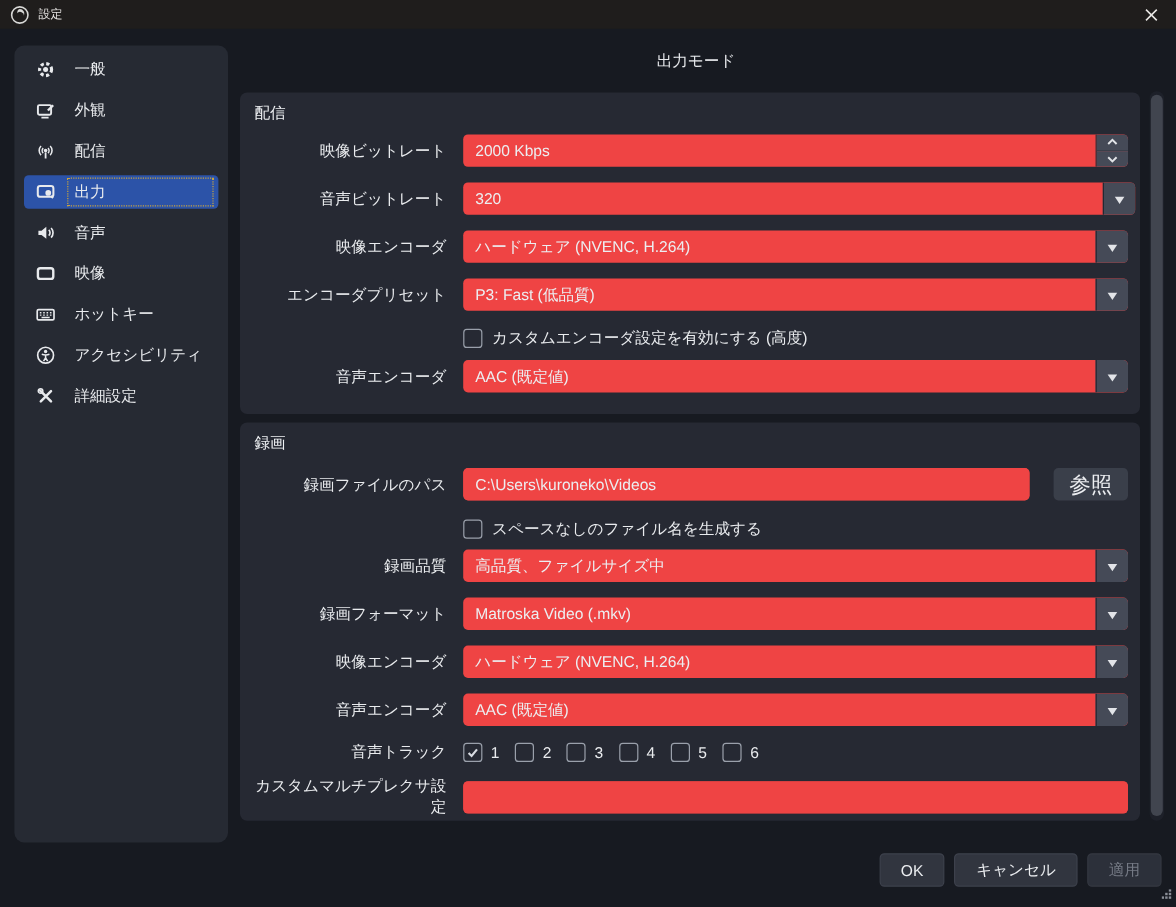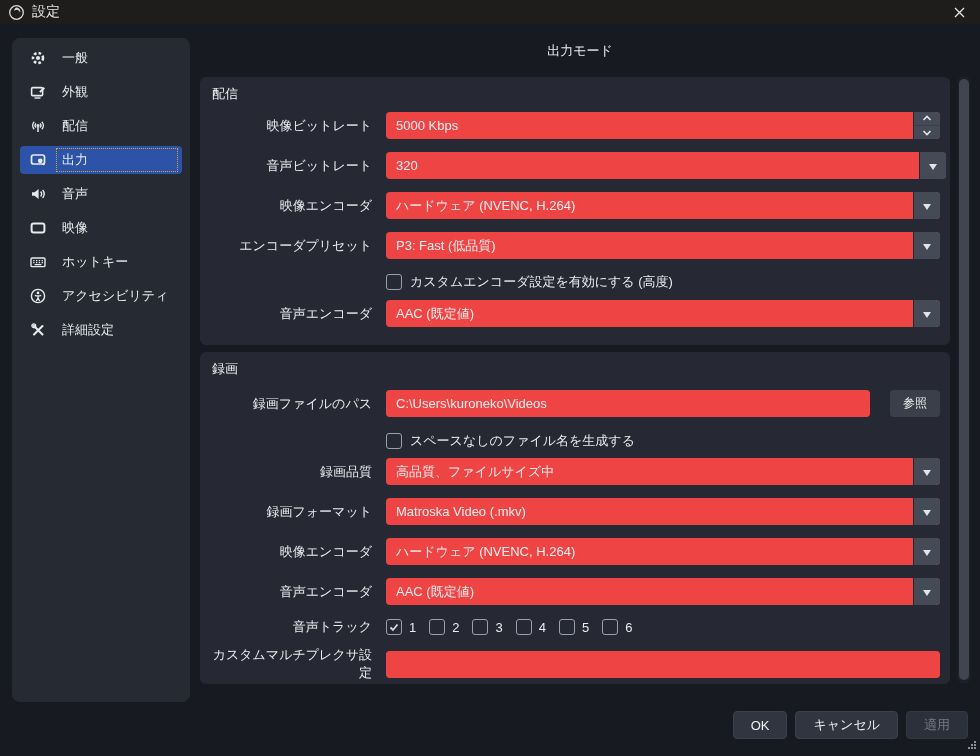--- a/index.html
+++ b/index.html
@@ -3,21 +3,21 @@
 <meta charset="utf-8">
 <style>
   * { margin:0; padding:0; box-sizing:border-box; }
   html,body { background:#0d0f13; }
   body { font-family:"Liberation Sans","DejaVu Sans",sans-serif; font-size:13px; color:#e9ebee; }
   .window { position:relative; width:980px; height:756px; background:#171a21; overflow:hidden; }
 
   
   .titlebar { position:absolute; left:0; top:0; width:100%; height:24px; background:#1f1d1c;
               display:flex; align-items:center; padding-left:8px; gap:7px; }
-  .titlebar .ttl { font-size:14px; color:#e6e4e2; }
+  .titlebar .ttl { font-size:10px; color:#e6e4e2; }
   .closebtn { position:absolute; right:0; top:0; width:42px; height:24px; display:flex;
               align-items:center; justify-content:center; cursor:pointer; }
 
   
   .sidebar { position:absolute; left:12px; top:38px; width:178px; height:664px;
              background:#262a33; border-radius:8px; padding:6px 8px; }
   .sitem { display:flex; align-items:center; height:28px; margin-bottom:6px; padding:0 4px 0 10px;
            border-radius:4px; gap:10px; cursor:pointer; }
   .sitem .sicon { width:16px; height:16px; display:flex; align-items:center; justify-content:center; flex:0 0 16px; }
   .sitem .slabel { flex:1; padding:3px 5px; border:1px dotted transparent; line-height:16px; }
@@ -48,21 +48,21 @@
   .cb { width:16px; height:16px; border:1px solid #9aa0ab; border-radius:3px; background:#262933;
         display:inline-flex; align-items:center; justify-content:center; flex:0 0 16px; cursor:pointer; }
   .cb .tick { display:none; }
   .cb.on .tick { display:block; }
   .cblabel { margin-left:8px; }
 
   .tracks { display:flex; align-items:center; gap:13px; }
   .trk { display:flex; align-items:center; gap:7px; }
 
   .browse { height:27px; padding:0 13px; background:#3a3f4a; border:none; border-radius:4px;
-            color:#eceef1; font-family:inherit; font-size:12px; cursor:pointer; flex:0 0 auto; }
+            color:#eceef1; font-family:inherit; font-size:18px; cursor:pointer; flex:0 0 auto; }
 
   
   .sbar { position:absolute; left:958px; top:76px; width:12px; height:608px; background:#1d2029; border-radius:6px; }
   .sthumb { position:absolute; left:1px; right:1px; top:3px; bottom:4px; background:#41454f; border-radius:5px; cursor:pointer; }
 
   
   .footer { position:absolute; top:711px; right:12px; display:flex; gap:8px; }
   .fbtn { height:28px; padding:0 17px; background:#31353f; border:1px solid #3d414c; border-radius:4px;
           color:#eceef1; font-family:inherit; font-size:13px; cursor:pointer; }
   .fbtn.disabled { color:#757a85; background:#2c303a; border-color:#343841; cursor:default; }
@@ -187,21 +187,21 @@
     </div>
   </div>
 
   <div class="panel" style="top:77px; height:268px;">
     <div class="ptitle">配信</div>
 
     <div class="frow" style="left:0; top:35px; width:100%; padding-right:10px;">
       <span class="flabel">映像ビットレート</span>
       <span class="fgap"></span>
       <div class="spin" style="flex:1;">
-        <span class="ctext">5000 Kbps</span>
+        <span class="ctext">2000 Kbps</span>
         <div class="spinbtns">
           <div class="sb">
               <svg width="10" height="7" viewBox="0 0 10 7">
                 <path d="M1.5 5 L5 1.5 L8.5 5" fill="none" stroke="#e2e4e8" stroke-width="1.6"></path>
               </svg>
             </div>
           <div class="sb">
               <svg width="10" height="7" viewBox="0 0 10 7">
                 <path d="M1.5 2 L5 5.5 L8.5 2" fill="none" stroke="#e2e4e8" stroke-width="1.6"></path>
               </svg>

